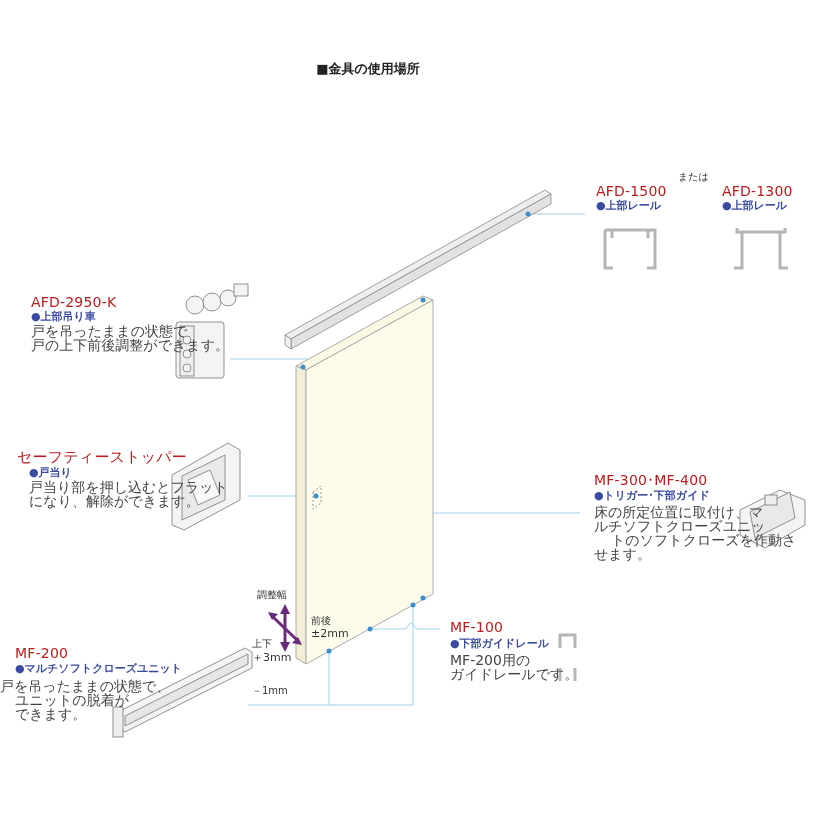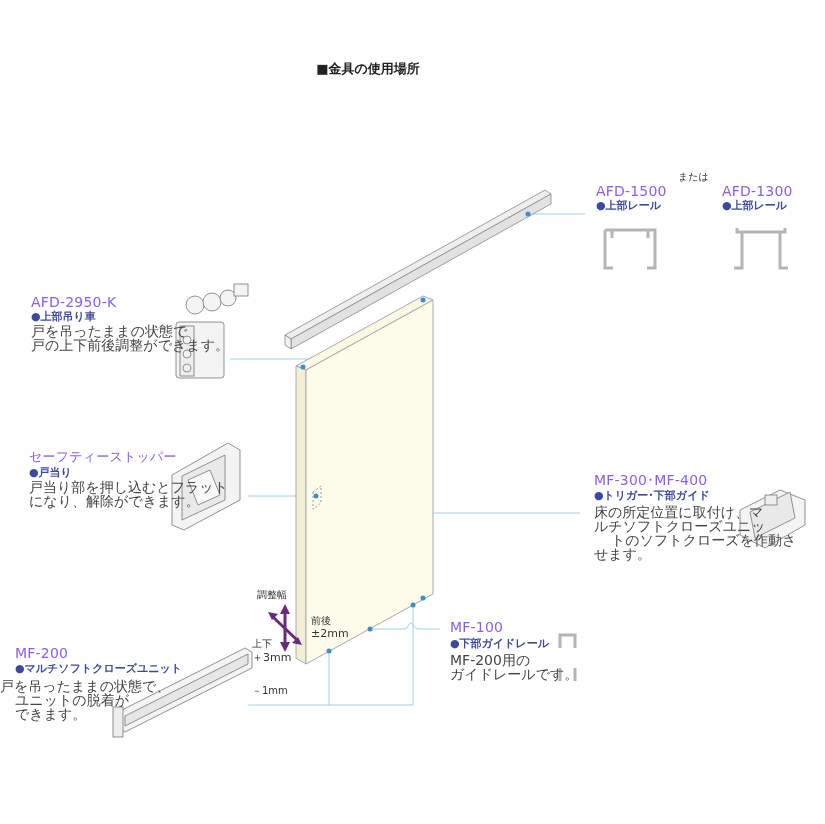--- a/index.html
+++ b/index.html
@@ -1,20 +1,20 @@
 <!DOCTYPE html>
 <html><head>
 <meta charset="utf-8">
 <style>
   html, body { margin:0; padding:0; background:#ffffff; }
   body { width:825px; height:824px; position:relative; overflow:hidden;
          font-family:"DejaVu Sans","Liberation Sans",sans-serif; color:#333; }
   .abs { position:absolute; }
   .title { left:0; width:736px; top:60px; text-align:center; font-size:13px; font-weight:bold; color:#222; }
-  .model { font-size:14px; color:#8b5cf6; letter-spacing:0.2px; white-space:nowrap; }
+  .model { font-size:14px; color:#b91c1c; letter-spacing:0.2px; white-space:nowrap; }
   .cat { font-size:11px; color:#3a4aa0; font-weight:bold; white-space:nowrap; }
   .desc { font-size:14px; color:#444; line-height:14px; white-space:nowrap; }
   .small { font-size:10px; color:#333; white-space:nowrap; }
   svg.diagram { position:absolute; left:0; top:0; }
 </style>
 </head>
 <body>
 
 <div class="abs title">■金具の使用場所</div>
 
@@ -109,21 +109,21 @@
 <div class="abs small" style="left:678px;top:170px;">または</div>
 
 <div class="abs model" style="left:722px;top:183px;">AFD-1300</div>
 <div class="abs cat" style="left:722px;top:198px;">●上部レール</div>
 
 <div class="abs model" style="left:31px;top:294px;">AFD-2950-K</div>
 <div class="abs cat" style="left:31px;top:309px;">●上部吊り車</div>
 <div class="abs desc" style="left:31px;top:324px;">戸を吊ったままの状態で</div>
 <div class="abs desc" style="left:31px;top:338px;">戸の上下前後調整ができます。</div>
 
-<div class="abs model" style="left:29px;top:448px;font-size:13px;font-family:Liberation Serif, serif;">セーフティーストッパー</div>
+<div class="abs model" style="left:17px;top:448px;font-size:15px;font-family:Liberation Serif, serif;">セーフティーストッパー</div>
 <div class="abs cat" style="left:29px;top:465px;">●戸当り</div>
 <div class="abs desc" style="left:29px;top:480px;">戸当り部を押し込むとフラット</div>
 <div class="abs desc" style="left:29px;top:494px;">になり、解除ができます。</div>
 
 <div class="abs model" style="left:594px;top:472px;text-align:center;">MF-300･MF-400</div>
 <div class="abs cat" style="left:594px;top:488px;">●トリガー･下部ガイド</div>
 <div class="abs desc" style="left:594px;top:505px;">床の所定位置に取付け、マ</div>
 <div class="abs desc" style="left:594px;top:519px;">ルチソフトクローズユニッ</div>
 <div class="abs desc" style="left:594px;top:533px;margin-left:17px;">トのソフトクローズを作動さ</div>
 <div class="abs desc" style="left:594px;top:547px;">せます。</div>

